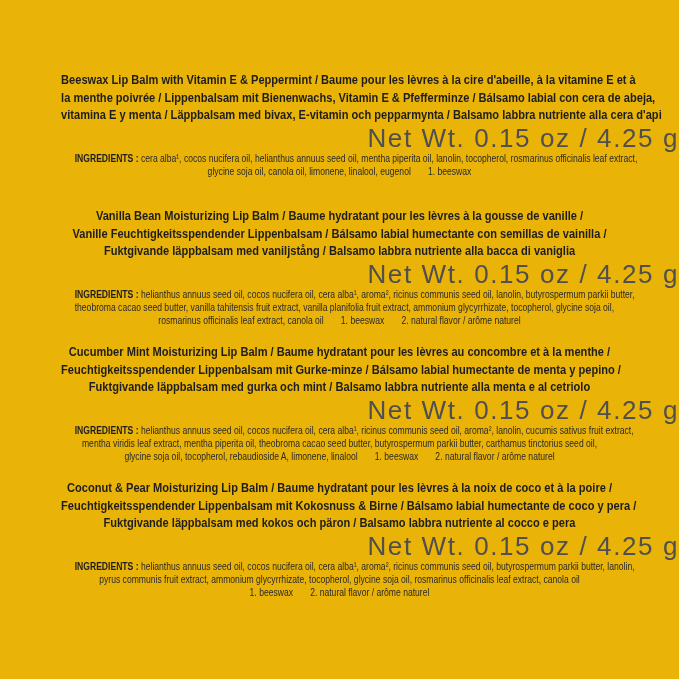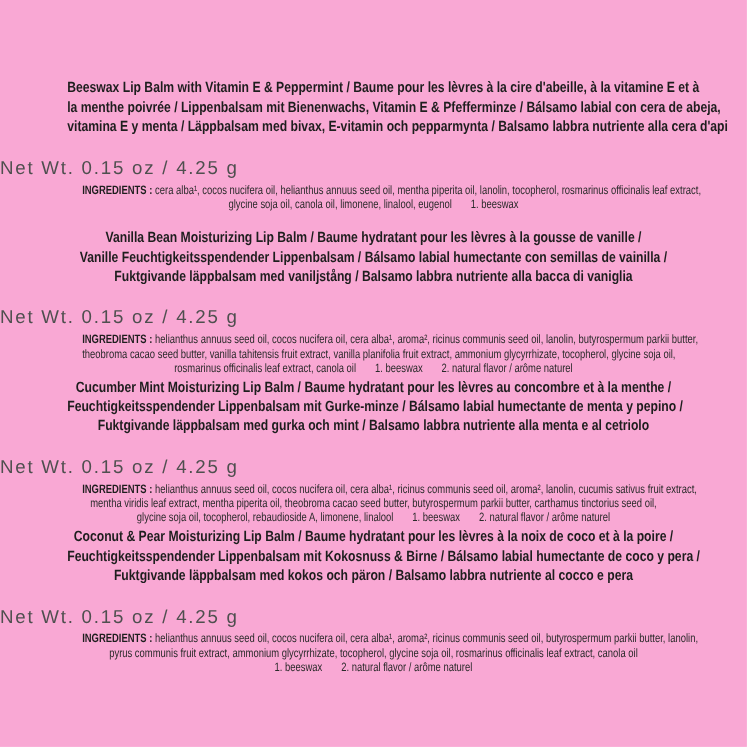--- a/index.html
+++ b/index.html
@@ -7,47 +7,47 @@
     padding: 0;
     background: #ffffff;
   }
   .label-sheet {
     position: relative;
     width: 679px;
     height: 679px;
     overflow: hidden;
     box-sizing: border-box;
     padding-top: 71px;
-    background: #f9a8d4;
+    background: #eab308;
     font-family: "Liberation Sans", "DejaVu Sans", sans-serif;
   }
   .product {
     height: 136px;
     overflow: visible;
   }
   .title {
     transform: scaleX(0.82);
     transform-origin: 50% 50%;
   }
   .title-line {
     font-weight: bold;
     font-size: 13.5px;
     line-height: 17.6px;
     color: #1e1e1e;
     text-align: center;
     white-space: pre;
   }
   .netwt {
-    font-size: 17px;
+    font-size: 26px;
     line-height: 26px;
     letter-spacing: 1.6px;
     color: #4f4f4f;
-    text-align: left;
+    text-align: right;
     white-space: pre;
-    margin-top: 16px;
+    margin-top: 1px;
   }
   .ingredients {
     transform: scaleX(0.78);
     transform-origin: 50% 50%;
     margin-top: 1px;
   }
   .ing-line {
     font-size: 11px;
     line-height: 13.2px;
     color: #2a2a2a;

